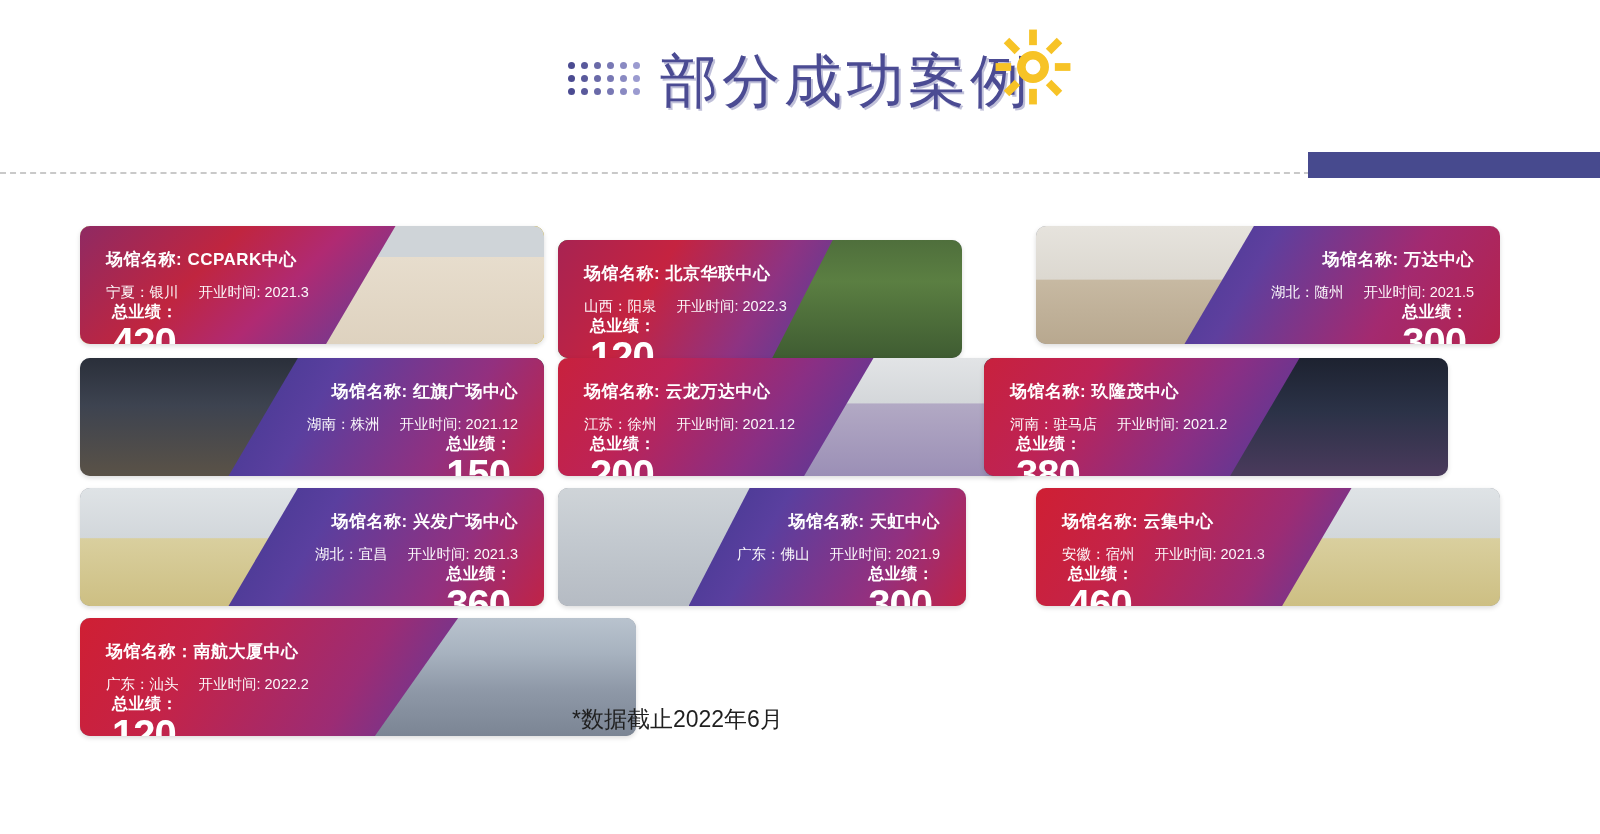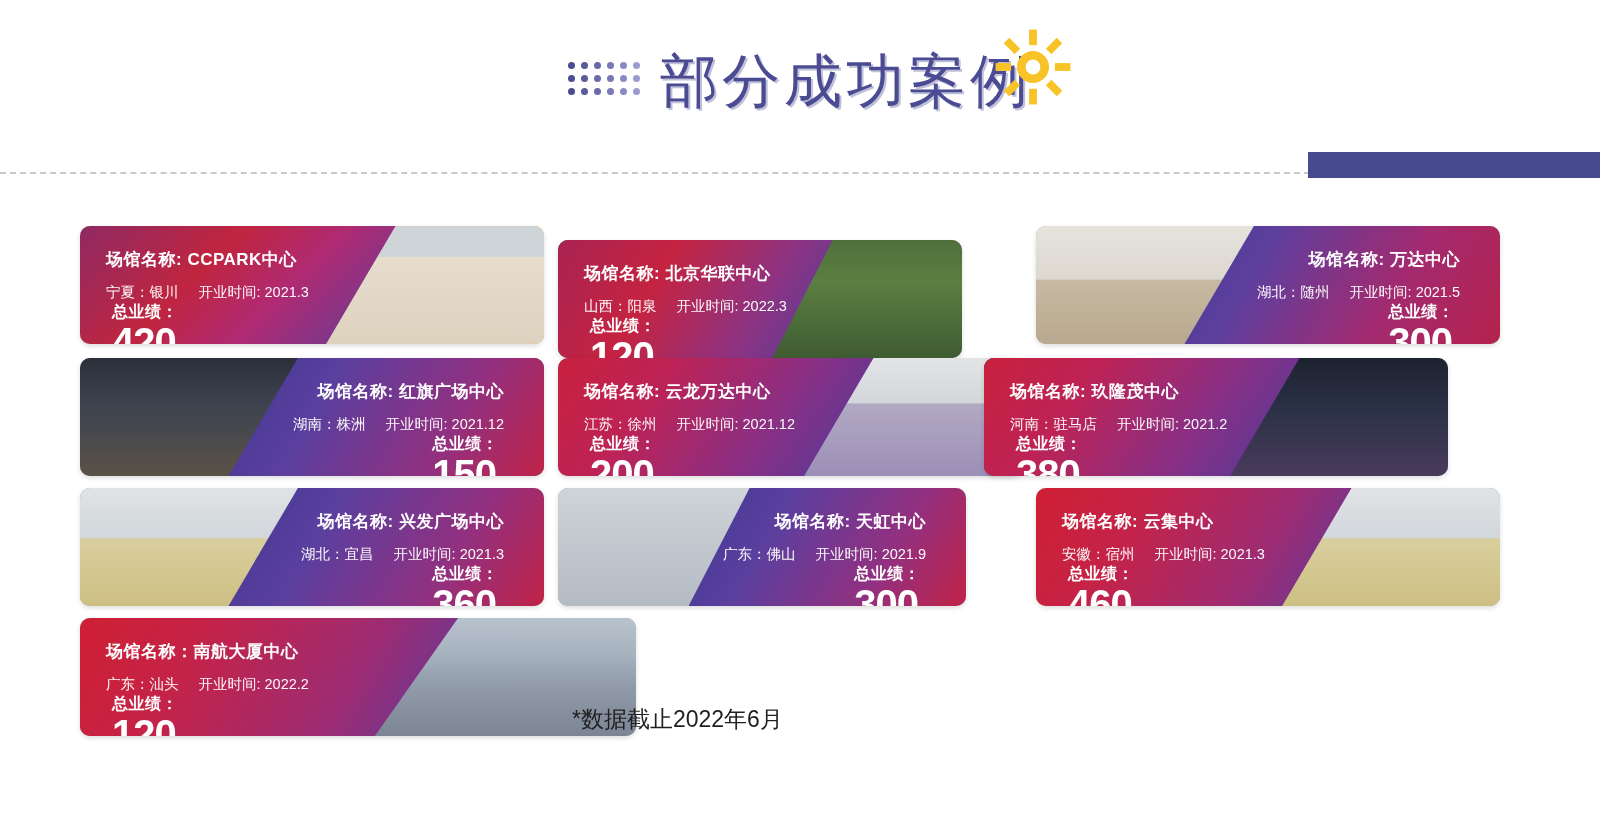--- a/index.html
+++ b/index.html
@@ -192,21 +192,21 @@
     top: 0; bottom: 0;
     padding: 22px 26px 20px 26px;
     display: flex;
     flex-direction: column;
     justify-content: flex-start;
     color: #ffffff;
     z-index: 3;
     width: 58%;
   }
   .card-text.align-left { left: 0; text-align: left; align-items: flex-start; }
-  .card-text.align-right { right: 14px; text-align: left; align-items: flex-end; }
+  .card-text.align-right { right: 0; text-align: left; align-items: flex-end; }
 
   .venue-name {
     font-size: 17px;
     font-weight: 700;
     letter-spacing: 0.5px;
     white-space: nowrap;
     margin-bottom: 12px;
   }
   .meta-row {
     font-size: 14.5px;

